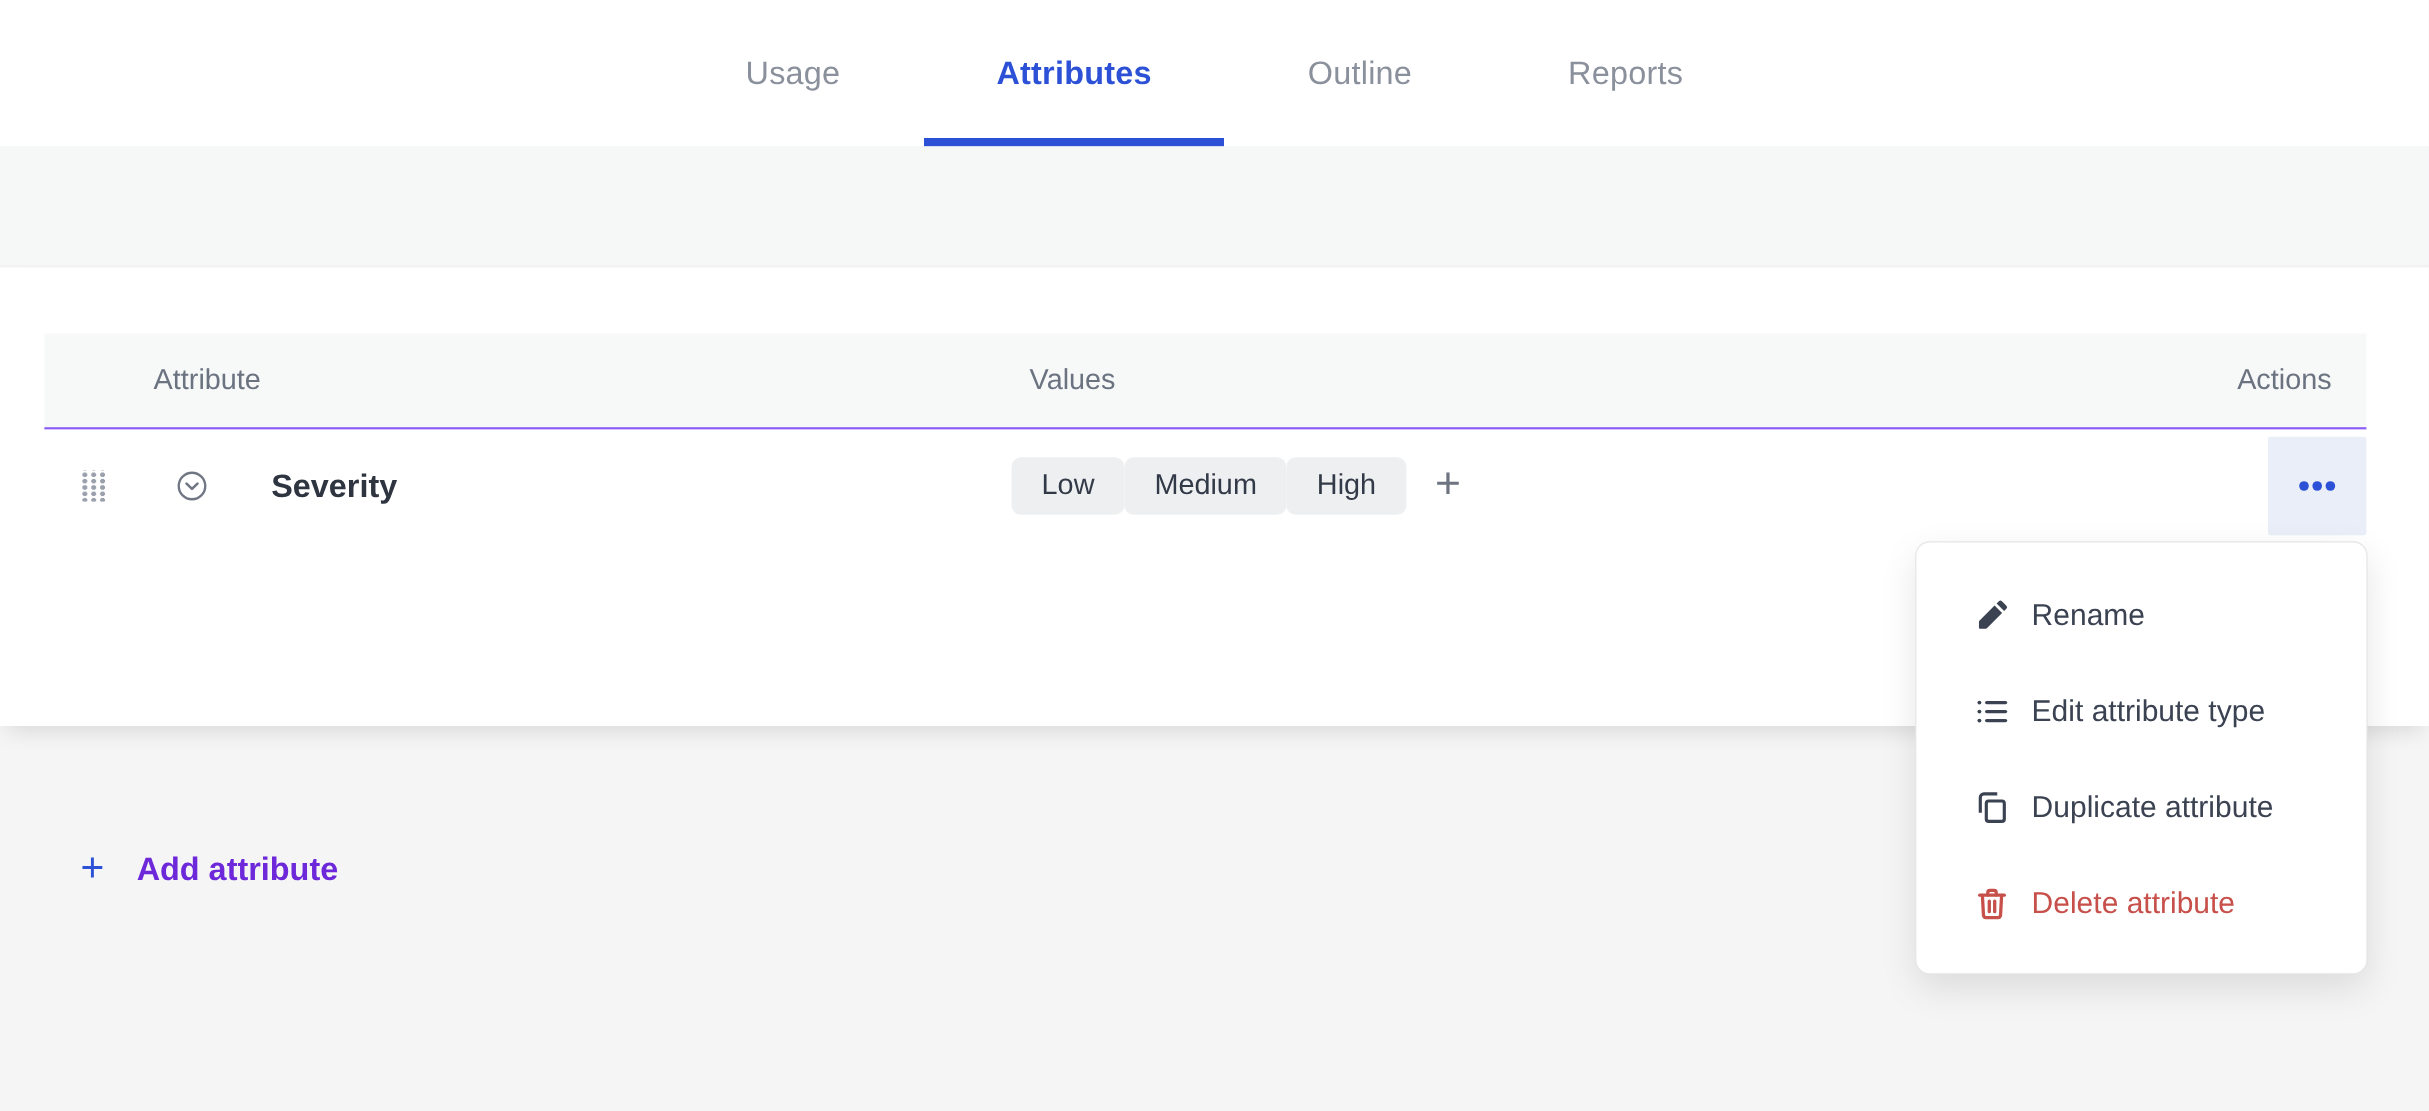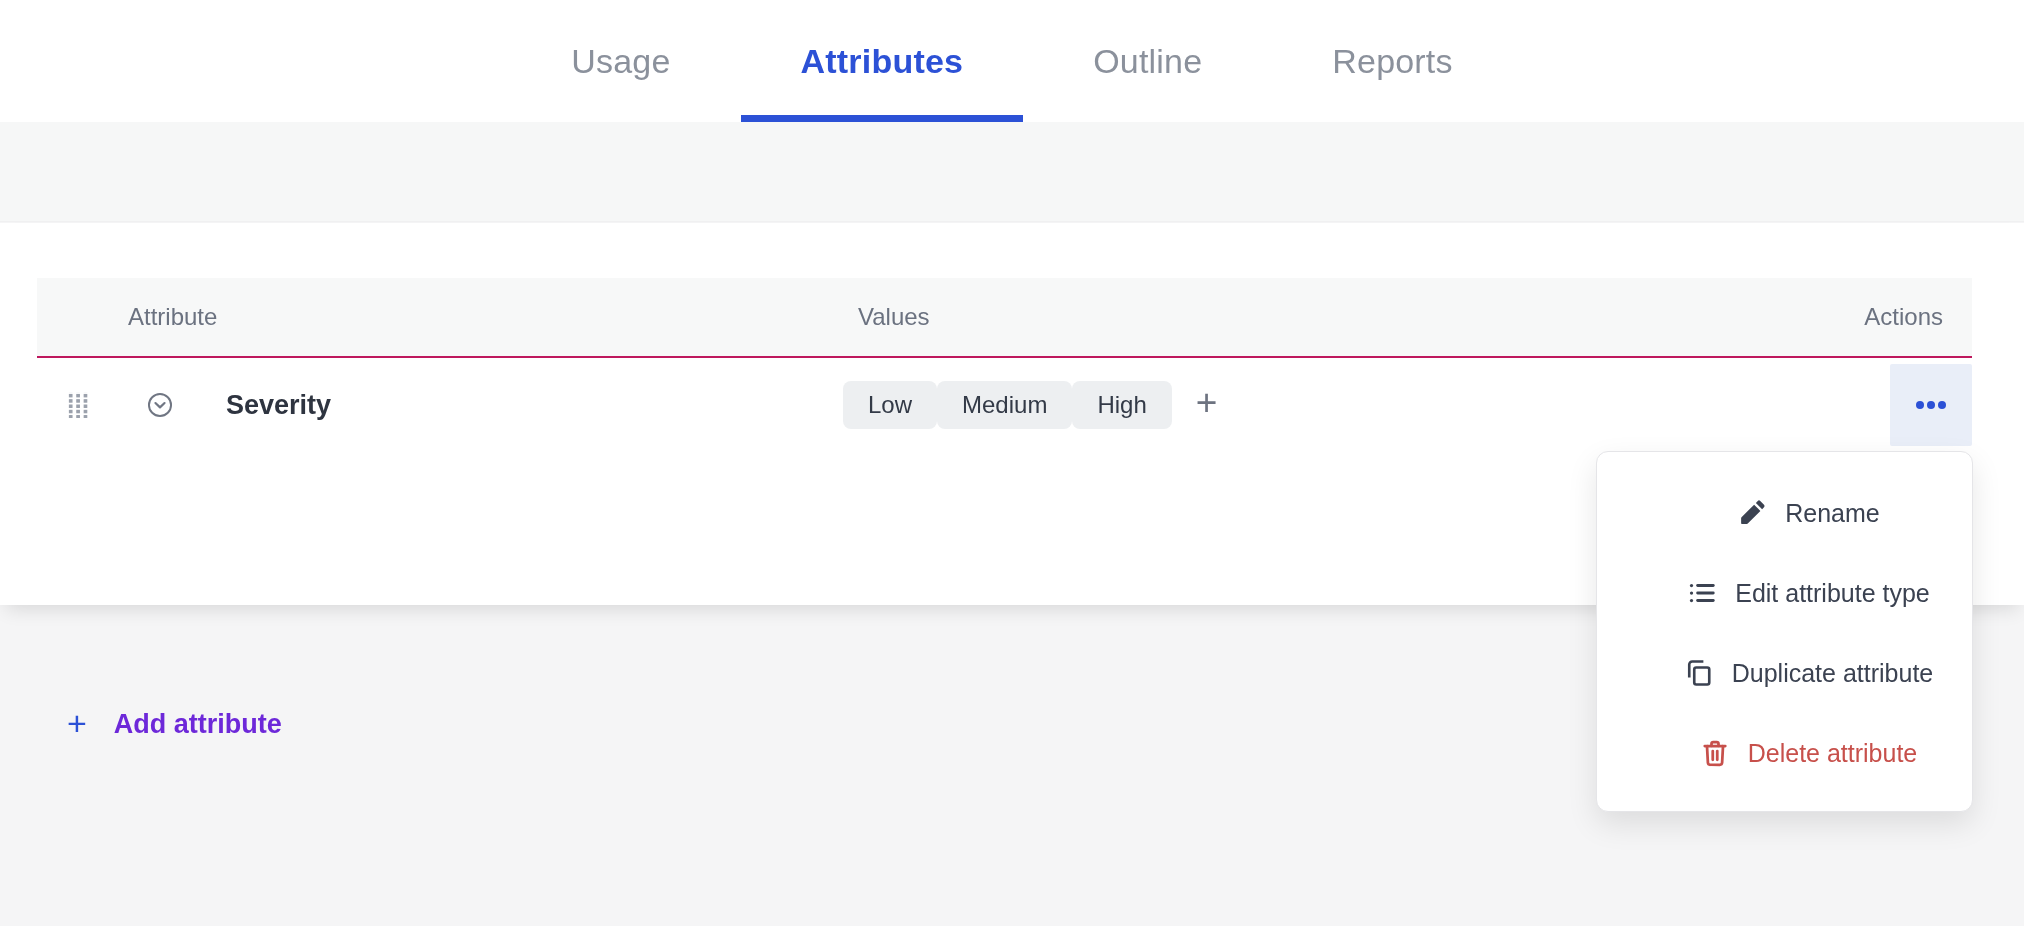--- a/index.html
+++ b/index.html
@@ -18,21 +18,21 @@
     background: #ffffff;
   }
   .tabs {
     height: 100%; display: flex; justify-content: center; align-items: center;
     gap: 40px;
   }
   .tab {
     position: relative; height: 100%;
     display: flex; align-items: center;
     padding: 0 45px;
-    font-size: 34px; font-weight: 500; color: #8b919c;
+    font-size: 27px; font-weight: 500; color: #8b919c;
     cursor: pointer; letter-spacing: 0.2px;
   }
   .tab.active { color: #2c51d6; font-weight: 700; }
   .tab.active .tab-underline {
     position: absolute; left: -15px; right: -15px; bottom: 0; height: 7px;
     background: #2c51d6;
   }
 
   
   .sub-band {
@@ -49,21 +49,21 @@
   }
 
   
   .attr-table {
     position: absolute; left: 37px; top: 55px; width: 1935px;
   }
   .thead {
     display: grid; grid-template-columns: 806px 1fr 160px;
     align-items: center; height: 80px;
     background: #f7f8f8;
-    border-bottom: 2px solid #be185d;
+    border-bottom: 2px solid #8b5cf6;
     color: #6b7280; font-size: 24px;
   }
   .th-attribute { padding-left: 91px; }
   .th-values { padding-left: 15px; }
   .th-actions { text-align: right; padding-right: 29px; }
 
   .trow {
     display: grid; grid-template-columns: 806px 1fr 160px;
     align-items: center; height: 94px; background: #ffffff;
   }
@@ -118,21 +118,21 @@
   .context-menu {
     position: absolute; left: 1596px; top: 451px; width: 377px; height: 361px;
     background: #ffffff;
     border: 1px solid #e5e5e8; border-radius: 12px;
     box-shadow: 0 12px 30px rgba(0,0,0,0.10);
     padding-top: 21px;
     z-index: 10;
   }
   .menu-item {
     height: 80px; display: flex; align-items: center;
-    padding-left: 48px; cursor: pointer; justify-content: center;
+    padding-left: 48px; cursor: pointer;
   }
   .menu-icon { width: 30px; height: 30px; display: flex; flex-shrink: 0; }
   .menu-label { margin-left: 18px; font-size: 25px; color: #3b4251; }
   .menu-item.danger .menu-label { color: #c7504b; }
 
   svg { display: block; }
 </style>
 </head>
 <body>
 

